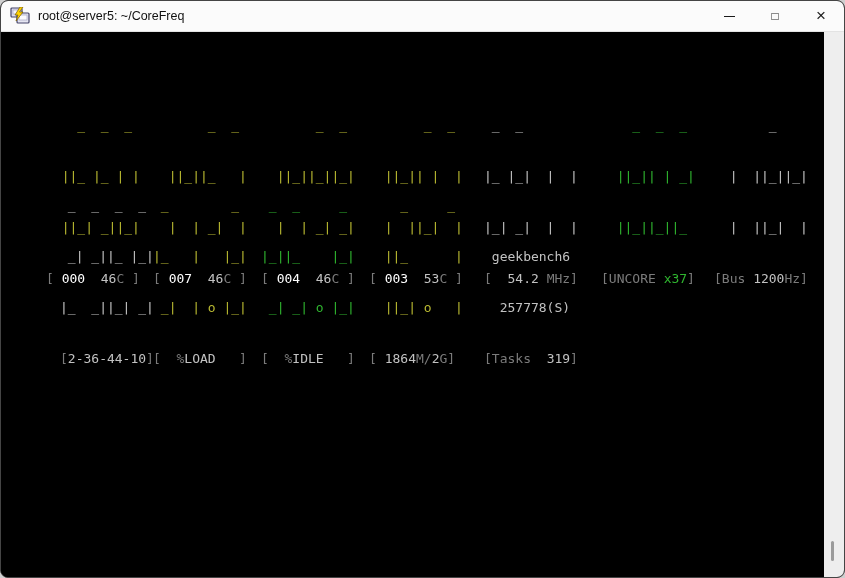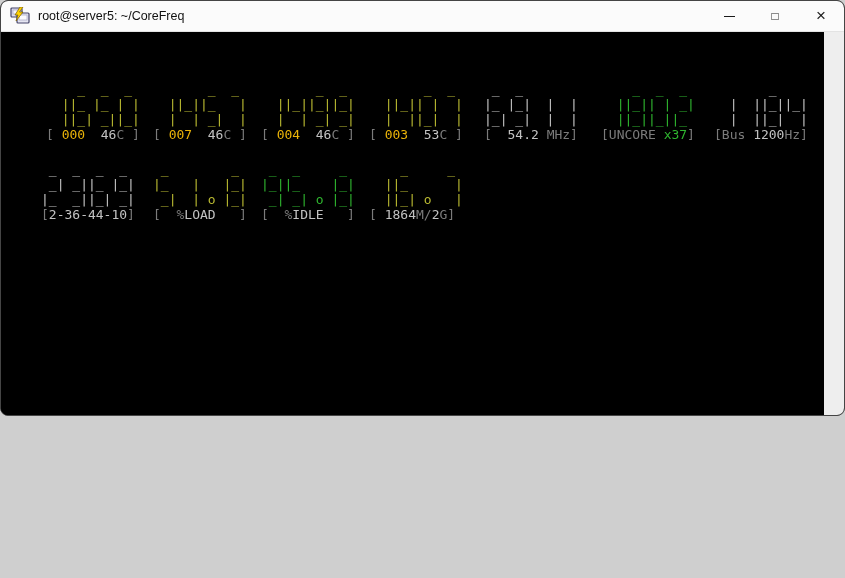--- a/index.html
+++ b/index.html
@@ -1,18 +1,18 @@
 <!DOCTYPE html>
 <html><head>
 <meta charset="utf-8">
 <style>
   * { margin:0; padding:0; box-sizing:border-box; }
   html,body { background:#cfcfcf; }
   .window {
-    position:relative; width:845px; height:416px;
+    position:relative; width:845px; height:578px;
     border:1px solid #454545; border-radius:8px; overflow:hidden;
     background:#000; font-family:"Liberation Sans", sans-serif;
   }
   .titlebar {
     position:absolute; top:0; left:0; right:0; height:31px;
     background:#fbfbfb; display:flex; align-items:center;
     border-bottom:1px solid #e3e3e3;
   }
   .app-icon { width:20px; height:18px; margin-left:9px; flex:0 0 auto; }
   .title-text {
@@ -36,24 +36,24 @@
   }
   .scroll-thumb {
     position:absolute; left:7px; width:3px; height:20px; top:509px;
     background:#9b9b9b; border-radius:2px;
   }
   .box {
     position:absolute;
     font-family:"DejaVu Sans Mono", monospace;
     font-size:13px; line-height:15px; white-space:pre;
   }
-  .box div { min-height:15px; }
+  .box div { min-height:15px;margin-top:36px; }
   .c-yellow { color:#b9b931; }
   .c-green  { color:#2fb52f; }
-  .c-cyan   { color:#eab308; }
+  .c-cyan   { color:#ffffff; }
   .c-white  { color:#c2c2c2; }
   .c-gray   { color:#7b7b7b; }
 </style>
 </head>
 <body>
 
 <div class="window">
 
   <div class="titlebar">
     <div class="app-icon">
@@ -76,23 +76,24 @@
   </div>
 
   <div class="screen" id="screen">
       <pre class="box" style="left: 45px; top: 50px;"><div class="c-yellow">    _  _  _ </div><div class="c-yellow">  ||_ |_ | |</div><div class="c-yellow">  ||_| _||_|</div><div><span class="c-gray">[ </span><span class="c-cyan">000</span><span class="c-gray">  </span><span class="c-white">46</span><span class="c-gray">C</span><span class="c-gray"> ]</span></div></pre>
       <pre class="box" style="left: 152px; top: 50px;"><div class="c-yellow">       _  _ </div><div class="c-yellow">  ||_||_   |</div><div class="c-yellow">  |  | _|  |</div><div><span class="c-gray">[ </span><span class="c-cyan">007</span><span class="c-gray">  </span><span class="c-white">46</span><span class="c-gray">C</span><span class="c-gray"> ]</span></div></pre>
       <pre class="box" style="left: 260px; top: 50px;"><div class="c-yellow">       _  _ </div><div class="c-yellow">  ||_||_||_|</div><div class="c-yellow">  |  | _| _|</div><div><span class="c-gray">[ </span><span class="c-cyan">004</span><span class="c-gray">  </span><span class="c-white">46</span><span class="c-gray">C</span><span class="c-gray"> ]</span></div></pre>
       <pre class="box" style="left: 368px; top: 50px;"><div class="c-yellow">       _  _ </div><div class="c-yellow">  ||_|| |  |</div><div class="c-yellow">  |  ||_|  |</div><div><span class="c-gray">[ </span><span class="c-cyan">003</span><span class="c-gray">  </span><span class="c-white">53</span><span class="c-gray">C</span><span class="c-gray"> ]</span></div></pre>
       <pre class="box" style="left: 483px; top: 50px;"><div class="c-white"> _  _       </div><div class="c-white">|_ |_|  |  |</div><div class="c-white">|_| _|  |  |</div><div><span class="c-gray">[  </span><span class="c-white">54.2</span><span class="c-gray"> </span><span class="c-gray">MHz</span><span class="c-gray">]</span></div></pre>
       <pre class="box" style="left: 600px; top: 50px;"><div class="c-green">    _  _  _ </div><div class="c-green">  ||_|| | _|</div><div class="c-green">  ||_||_||_ </div><div><span class="c-gray">[</span><span class="c-gray">UNCORE</span><span class="c-gray"> </span><span class="c-green">x37</span><span class="c-gray">]</span></div></pre>
       <pre class="box" style="left: 713px; top: 50px;"><div class="c-white">       _    </div><div class="c-white">  |  ||_||_|</div><div class="c-white">  |  ||_|  |</div><div><span class="c-gray">[</span><span class="c-gray">Bus</span><span class="c-gray"> </span><span class="c-white">1200</span><span class="c-gray">Hz</span><span class="c-gray">]</span></div></pre>
-      <pre class="box" style="left: 40px; top: 130px;"><div class="c-white"> _  _  _  _ </div><div class="c-white"> _| _||_ |_|</div><div class="c-white">|_  _||_| _|</div><div><span class="c-gray">[</span><span class="c-white">2-36-44-10</span><span class="c-gray">]</span></div></pre>
+      <pre class="box" style="left: 59px; top: 130px;"><div class="c-white"> _  _  _  _ </div><div class="c-white"> _| _||_ |_|</div><div class="c-white">|_  _||_| _|</div><div><span class="c-gray">[</span><span class="c-white">2-36-44-10</span><span class="c-gray">]</span></div></pre>
       <pre class="box" style="left: 152px; top: 130px;"><div class="c-yellow"> _        _ </div><div class="c-yellow">|_   |   |_|</div><div class="c-yellow"> _|  | o |_|</div><div><span class="c-gray">[  </span><span class="c-gray">%</span><span class="c-white">LOAD</span><span class="c-gray">   ]</span></div></pre>
       <pre class="box" style="left: 260px; top: 130px;"><div class="c-green"> _  _     _ </div><div class="c-green">|_||_    |_|</div><div class="c-green"> _| _| o |_|</div><div><span class="c-gray">[  </span><span class="c-gray">%</span><span class="c-white">IDLE</span><span class="c-gray">   ]</span></div></pre>
       <pre class="box" style="left: 368px; top: 130px;"><div class="c-yellow">    _     _ </div><div class="c-yellow">  ||_      |</div><div class="c-yellow">  ||_| o   |</div><div><span class="c-gray">[ </span><span class="c-white">1864</span><span class="c-gray">M/</span><span class="c-white">2</span><span class="c-gray">G</span><span class="c-gray">]</span></div></pre>
+      <pre class="box" style="left: 483px; top: 130px;"><div class="c-white">            </div><div class="c-white"> geekbench6 </div><div class="c-white">  257778(S) </div><div><span class="c-gray">[</span><span class="c-gray">Tasks</span><span class="c-gray">  </span><span class="c-white">319</span><span class="c-gray">]</span></div></pre>
     </div>
 
   <div class="scrollbar">
     <div class="scroll-thumb"></div>
   </div>
 
 </div>
 
 </body></html>

